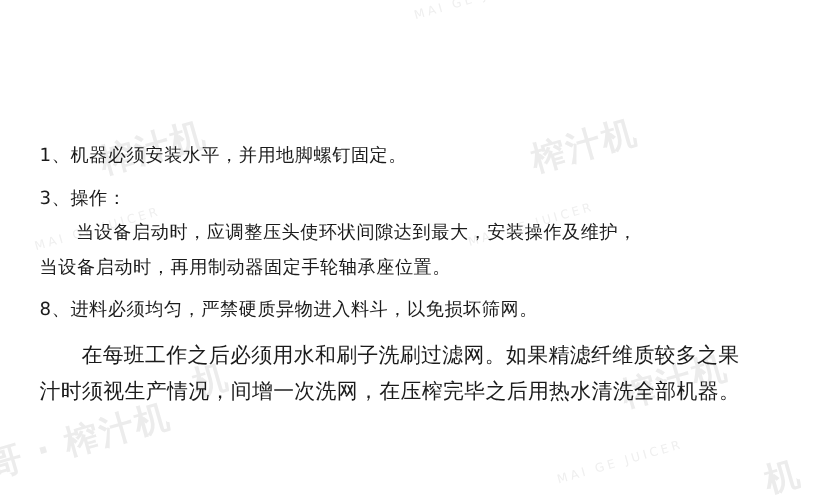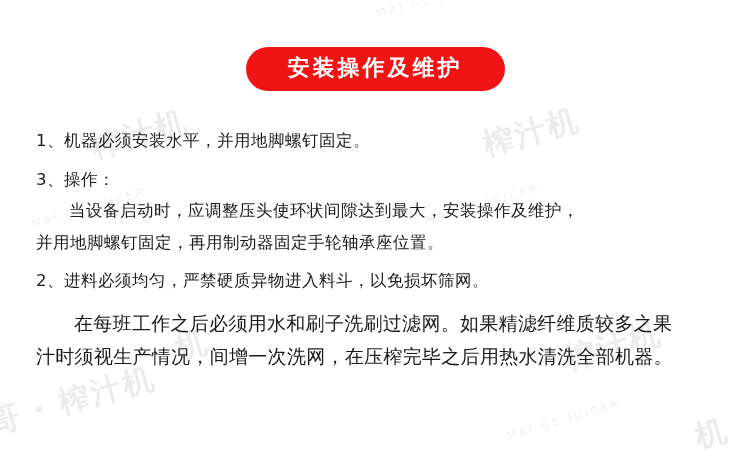--- a/index.html
+++ b/index.html
@@ -114,26 +114,23 @@
     <div class="wm wm-small" style="left:424px; top:214px; transform: rotate(-16deg);">MAI GE JUICER</div>
 
     <div class="wm wm-big" style="left:-16px; top:404px; transform: rotate(-16deg);">哥 · 榨汁机</div>
 
     <div class="wm wm-big" style="left:170px; top:330px; transform: rotate(-16deg);">机</div>
     <div class="wm wm-big" style="left:690px; top:418px; transform: rotate(-16deg);">机</div>
     <div class="wm wm-big" style="left:560px; top:340px; transform: rotate(-16deg);">榨汁机</div>
     <div class="wm wm-small" style="left:505px; top:430px; transform: rotate(-16deg);">MAI GE JUICER</div>
   </div>
 
-  <div class="banner-wrap">
-    <div class="banner">安装操作及维护</div>
-  </div>
 
   <div class="content">
     <div class="line">1、机器必须安装水平，并用地脚螺钉固定。</div>
     <div class="line tight">3、操作：</div>
     <div class="line indent tight">当设备启动时，应调整压头使环状间隙达到最大，安装操作及维护，</div>
-    <div class="line">并用地脚螺钉固定，再用制动器固定手轮轴承座位置。</div>
-    <div class="line">2、进料必须均匀，严禁硬质异物进入料斗，以免损坏筛网。</div>
+    <div class="line">当设备启动时，再用制动器固定手轮轴承座位置。</div>
+    <div class="line">8、进料必须均匀，严禁硬质异物进入料斗，以免损坏筛网。</div>
     <div class="para">在每班工作之后必须用水和刷子洗刷过滤网。如果精滤纤维质较多之果汁时须视生产情况，间增一次洗网，在压榨完毕之后用热水清洗全部机器。</div>
   </div>
 
 </div>
 
 </body></html>

